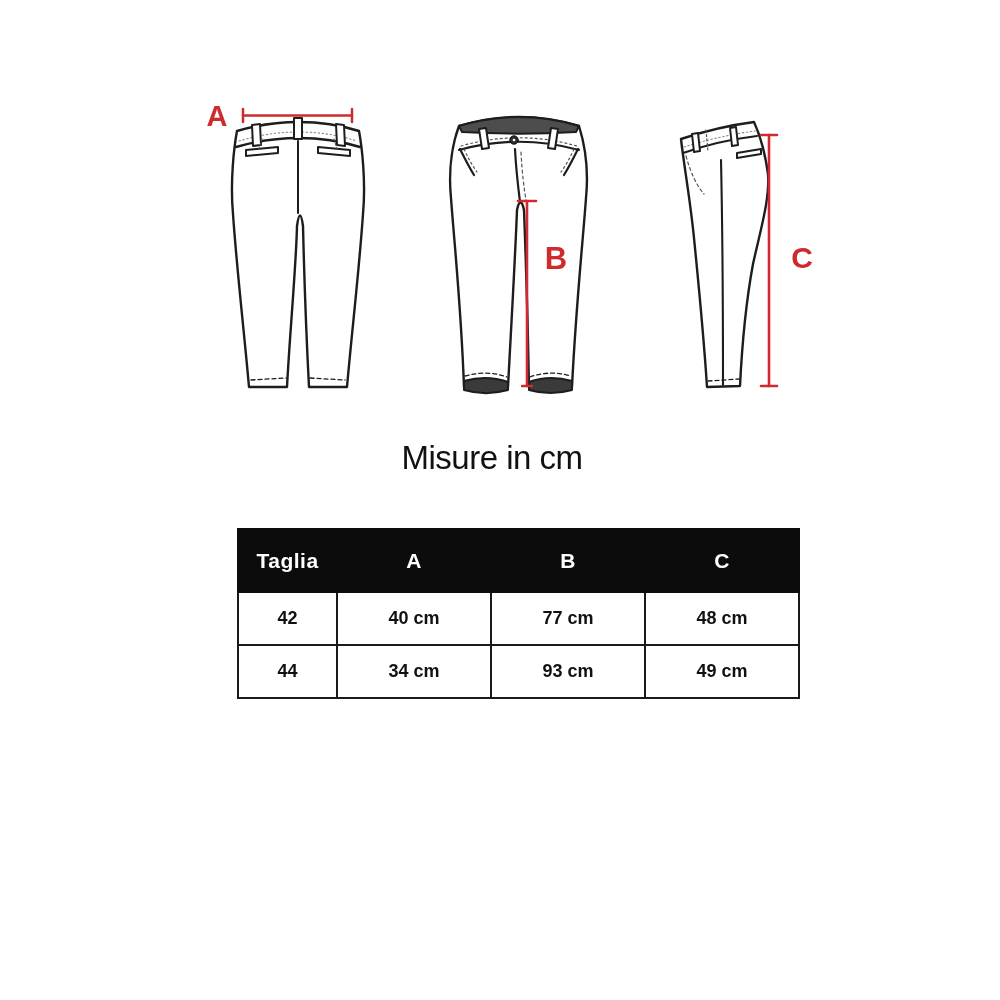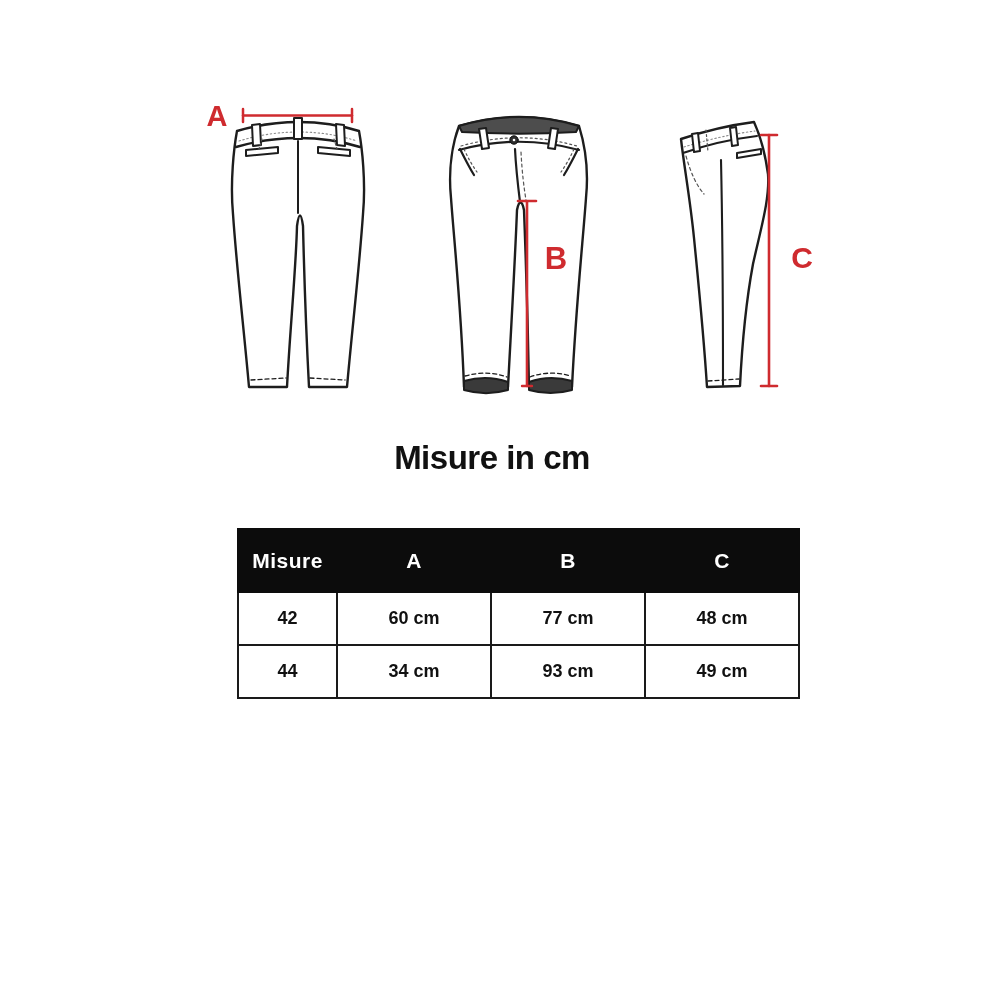--- a/index.html
+++ b/index.html
@@ -4,21 +4,21 @@
 <style>
   html,body{margin:0;padding:0;}
   body{
     width:1000px;height:1000px;position:relative;overflow:hidden;
     background:#ffffff;
     font-family:"Liberation Sans", sans-serif;
   }
   .diagram-wrap{position:absolute;left:0;top:0;width:1000px;height:440px;}
   .title{
     position:absolute;left:0;top:436px;width:984px;height:44px;
-    text-align:center;font-size:33px;font-weight:700;color:#111111;
+    text-align:center;font-size:33px;font-weight:400;color:#111111;
     letter-spacing:-0.5px;line-height:44px;
   }
   table.size-table{
     position:absolute;left:237px;top:528px;width:561px;
     border-collapse:collapse;table-layout:fixed;
   }
   table.size-table th{
     background:#0c0c0c;color:#ffffff;border:2px solid #0c0c0c;
     font-size:21px;font-weight:800;letter-spacing:0.5px;
     height:59px;text-align:center;vertical-align:middle;
@@ -133,30 +133,30 @@
 
 <table class="size-table">
   <colgroup>
     <col style="width:99px">
       <col style="width:154px">
       <col style="width:154px">
       <col style="width:154px">
   </colgroup>
   <thead>
     <tr style="height:63px">
-      <th>Misure</th>
+      <th>Taglia</th>
       <th>A</th>
       <th>B</th>
       <th>C</th>
     </tr>
   </thead>
   <tbody>
     <tr style="height:53px">
       <td>42</td>
-      <td>60 cm</td>
+      <td>40 cm</td>
       <td>77 cm</td>
       <td>48 cm</td>
     </tr>
     <tr style="height:43px">
       <td>44</td>
       <td>34 cm</td>
       <td>93 cm</td>
       <td>49 cm</td>
     </tr>
   </tbody>

